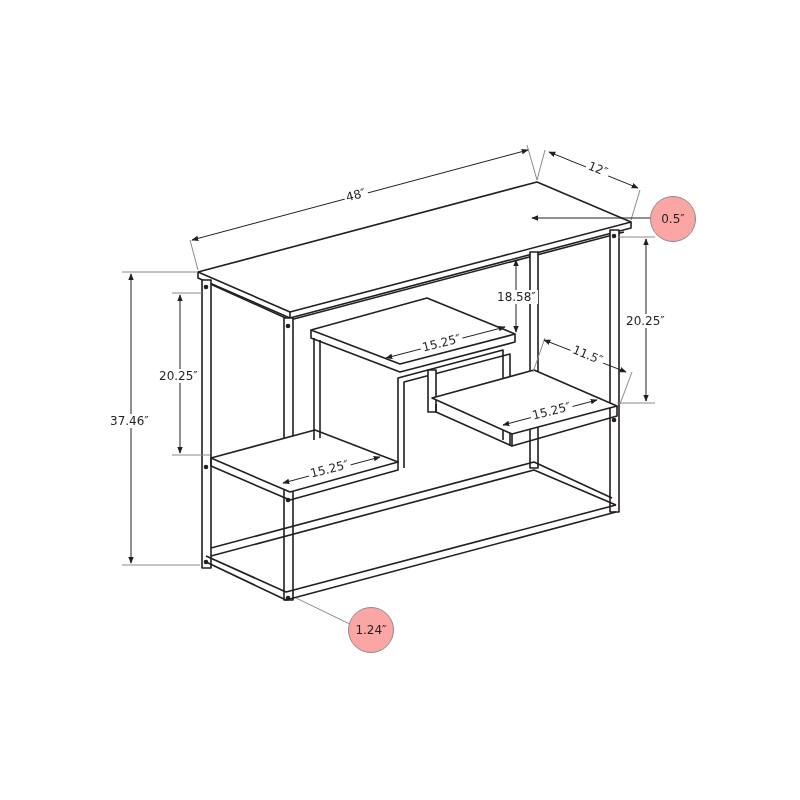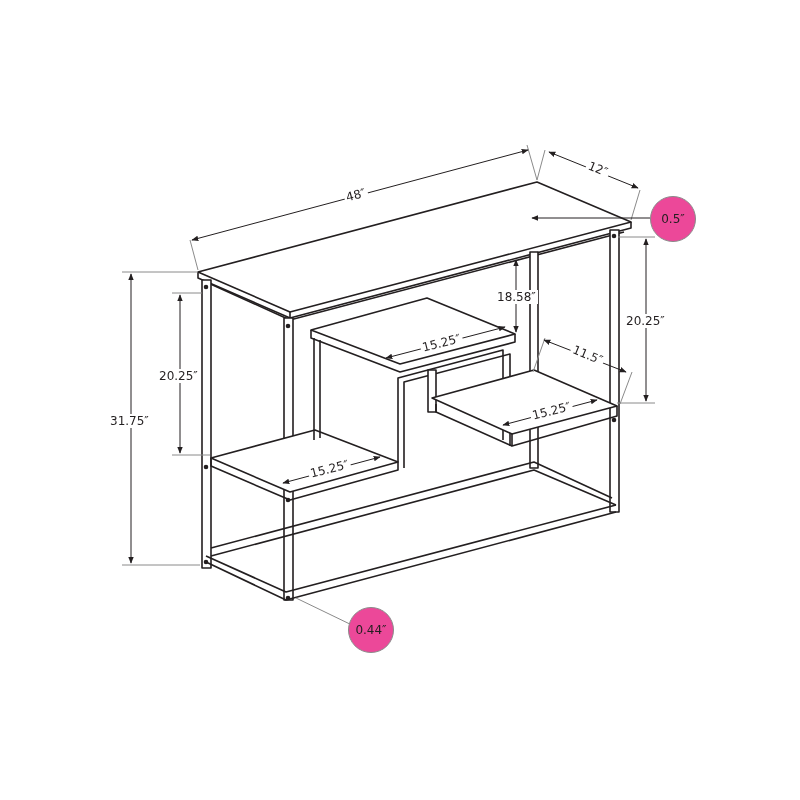--- a/index.html
+++ b/index.html
@@ -1,19 +1,19 @@
 <!DOCTYPE html>
 <html><head>
 <meta charset="utf-8">
 <style>
   html, body { margin:0; padding:0; background:#ffffff; }
   #stage { position:relative; width:800px; height:800px; background:#ffffff; overflow:hidden; }
   svg { position:absolute; left:0; top:0; }
   .lbl { position:absolute; font-family:"DejaVu Sans", sans-serif; font-size:12px; color:#231f20; white-space:nowrap; background:#fff; padding:0 2px; line-height:14px; }
-  .circ { position:absolute; width:44px; height:44px; border:1px solid #8a8a8a; border-radius:50%; background:#ec4899;
+  .circ { position:absolute; width:44px; height:44px; border:1px solid #8a8a8a; border-radius:50%; background:#fca5a5;
           display:flex; align-items:center; justify-content:center; font-family:"DejaVu Sans", sans-serif; font-size:12px; color:#231f20; }
 </style>
 </head>
 <body>
 
 <div id="stage">
   <svg width="800" height="800" viewBox="0 0 800 800">
     <defs>
       <marker id="ah" viewBox="0 0 10 10" refX="9" refY="5" markerWidth="7" markerHeight="7" orient="auto-start-reverse">
         <path d="M0,1 L10,5 L0,9 z" fill="#231f20"></path>
@@ -106,24 +106,24 @@
 
       <line x1="296" y1="598" x2="356" y2="627"></line>
     </g>
   </svg>
 
   <span class="lbl" style="left:344px; top:188px; transform:rotate(-15deg);">48″</span>
   <span class="lbl" style="left:586px; top:162px; transform:rotate(22deg);">12″</span>
   <div class="circ" style="left:650px; top:196px;">
     <span>0.5″</span>
   </div>
-  <span class="lbl" style="left:108px; top:414px;">31.75″</span>
+  <span class="lbl" style="left:108px; top:414px;">37.46″</span>
   <span class="lbl" style="left:157px; top:369px;">20.25″</span>
   <span class="lbl" style="left:624px; top:314px;">20.25″</span>
   <span class="lbl" style="left:495px; top:290px;">18.58″</span>
   <span class="lbl" style="left:420px; top:336px; transform:rotate(-14deg);">15.25″</span>
   <span class="lbl" style="left:570px; top:348px; transform:rotate(22deg);">11.5″</span>
   <span class="lbl" style="left:530px; top:404px; transform:rotate(-14deg);">15.25″</span>
   <span class="lbl" style="left:308px; top:462px; transform:rotate(-14deg);">15.25″</span>
   <div class="circ" style="left:348px; top:607px;">
-    <span>0.44″</span>
+    <span>1.24″</span>
   </div>
 </div>
 
 </body></html>

